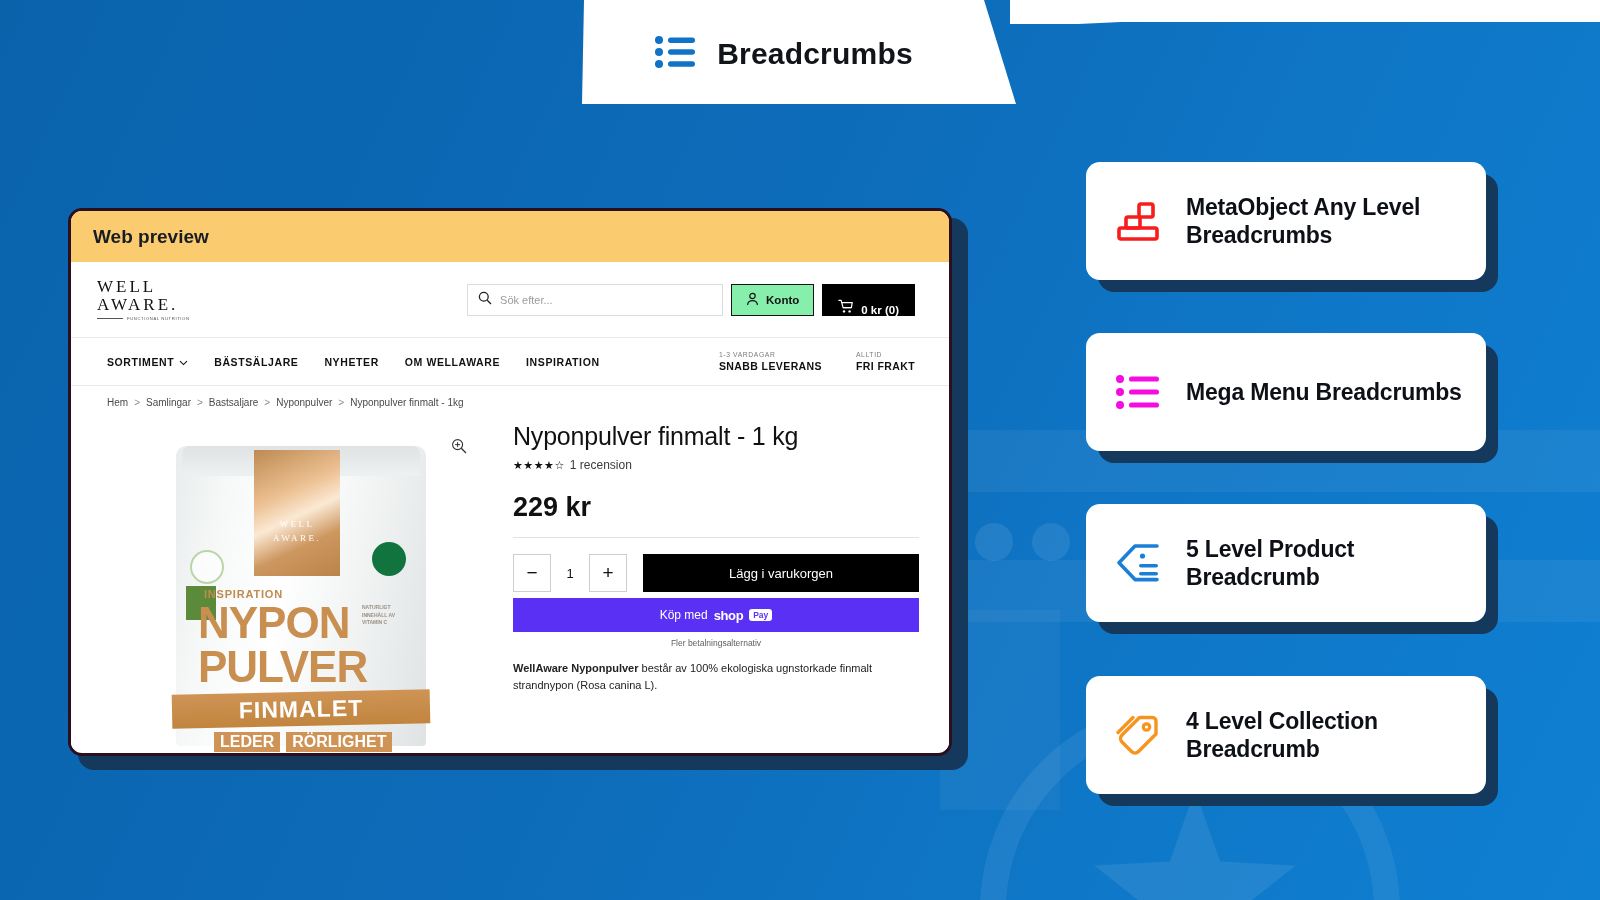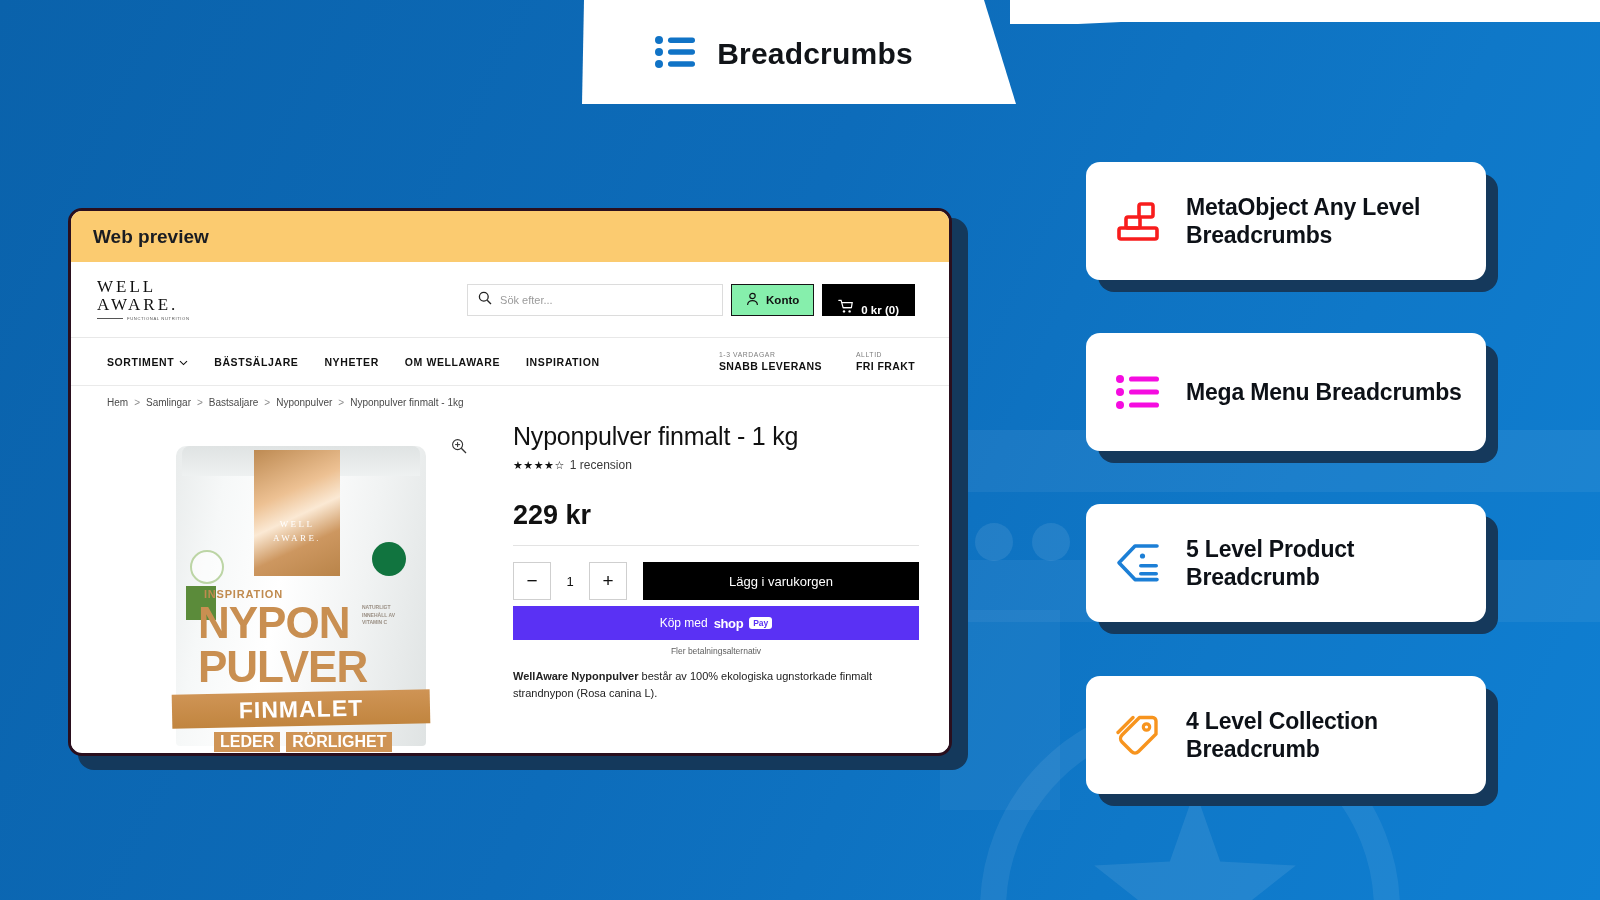--- a/index.html
+++ b/index.html
@@ -215,21 +215,21 @@
   .badge-green {
     position: absolute; right: 20px; top: 96px; width: 34px; height: 34px;
     border-radius: 50%; background: #11743f;
   }
 
   .info { flex: 1; padding: 6px 30px 0 12px; }
   .p-title { font-size: 25px; color: #111; letter-spacing: -.2px; }
   .rating { display: flex; align-items: center; gap: 5px; margin-top: 7px; }
   .stars { font-size: 11px; color: #111; letter-spacing: .5px; }
   .rev { font-size: 12px; color: #3a3a3a; }
-  .price { font-size: 27px; font-weight: bold; color: #111; margin-top: 28px; }
+  .price { font-size: 27px; font-weight: bold; color: #111; margin-top: 20px; }
   .hr { height: 1px; background: #e3e3e3; margin: 14px 0 0 0; }
 
   .buyrow { display: flex; align-items: center; gap: 0; margin-top: 16px; }
   .qty { display: flex; align-items: center; }
   .qbtn {
     width: 38px; height: 38px; border: 1px solid #cfcfcf; background: #fff;
     display: flex; align-items: center; justify-content: center;
     font-size: 19px; color: #111;
   }
   .qval { width: 38px; text-align: center; font-size: 13px; color: #111; }

